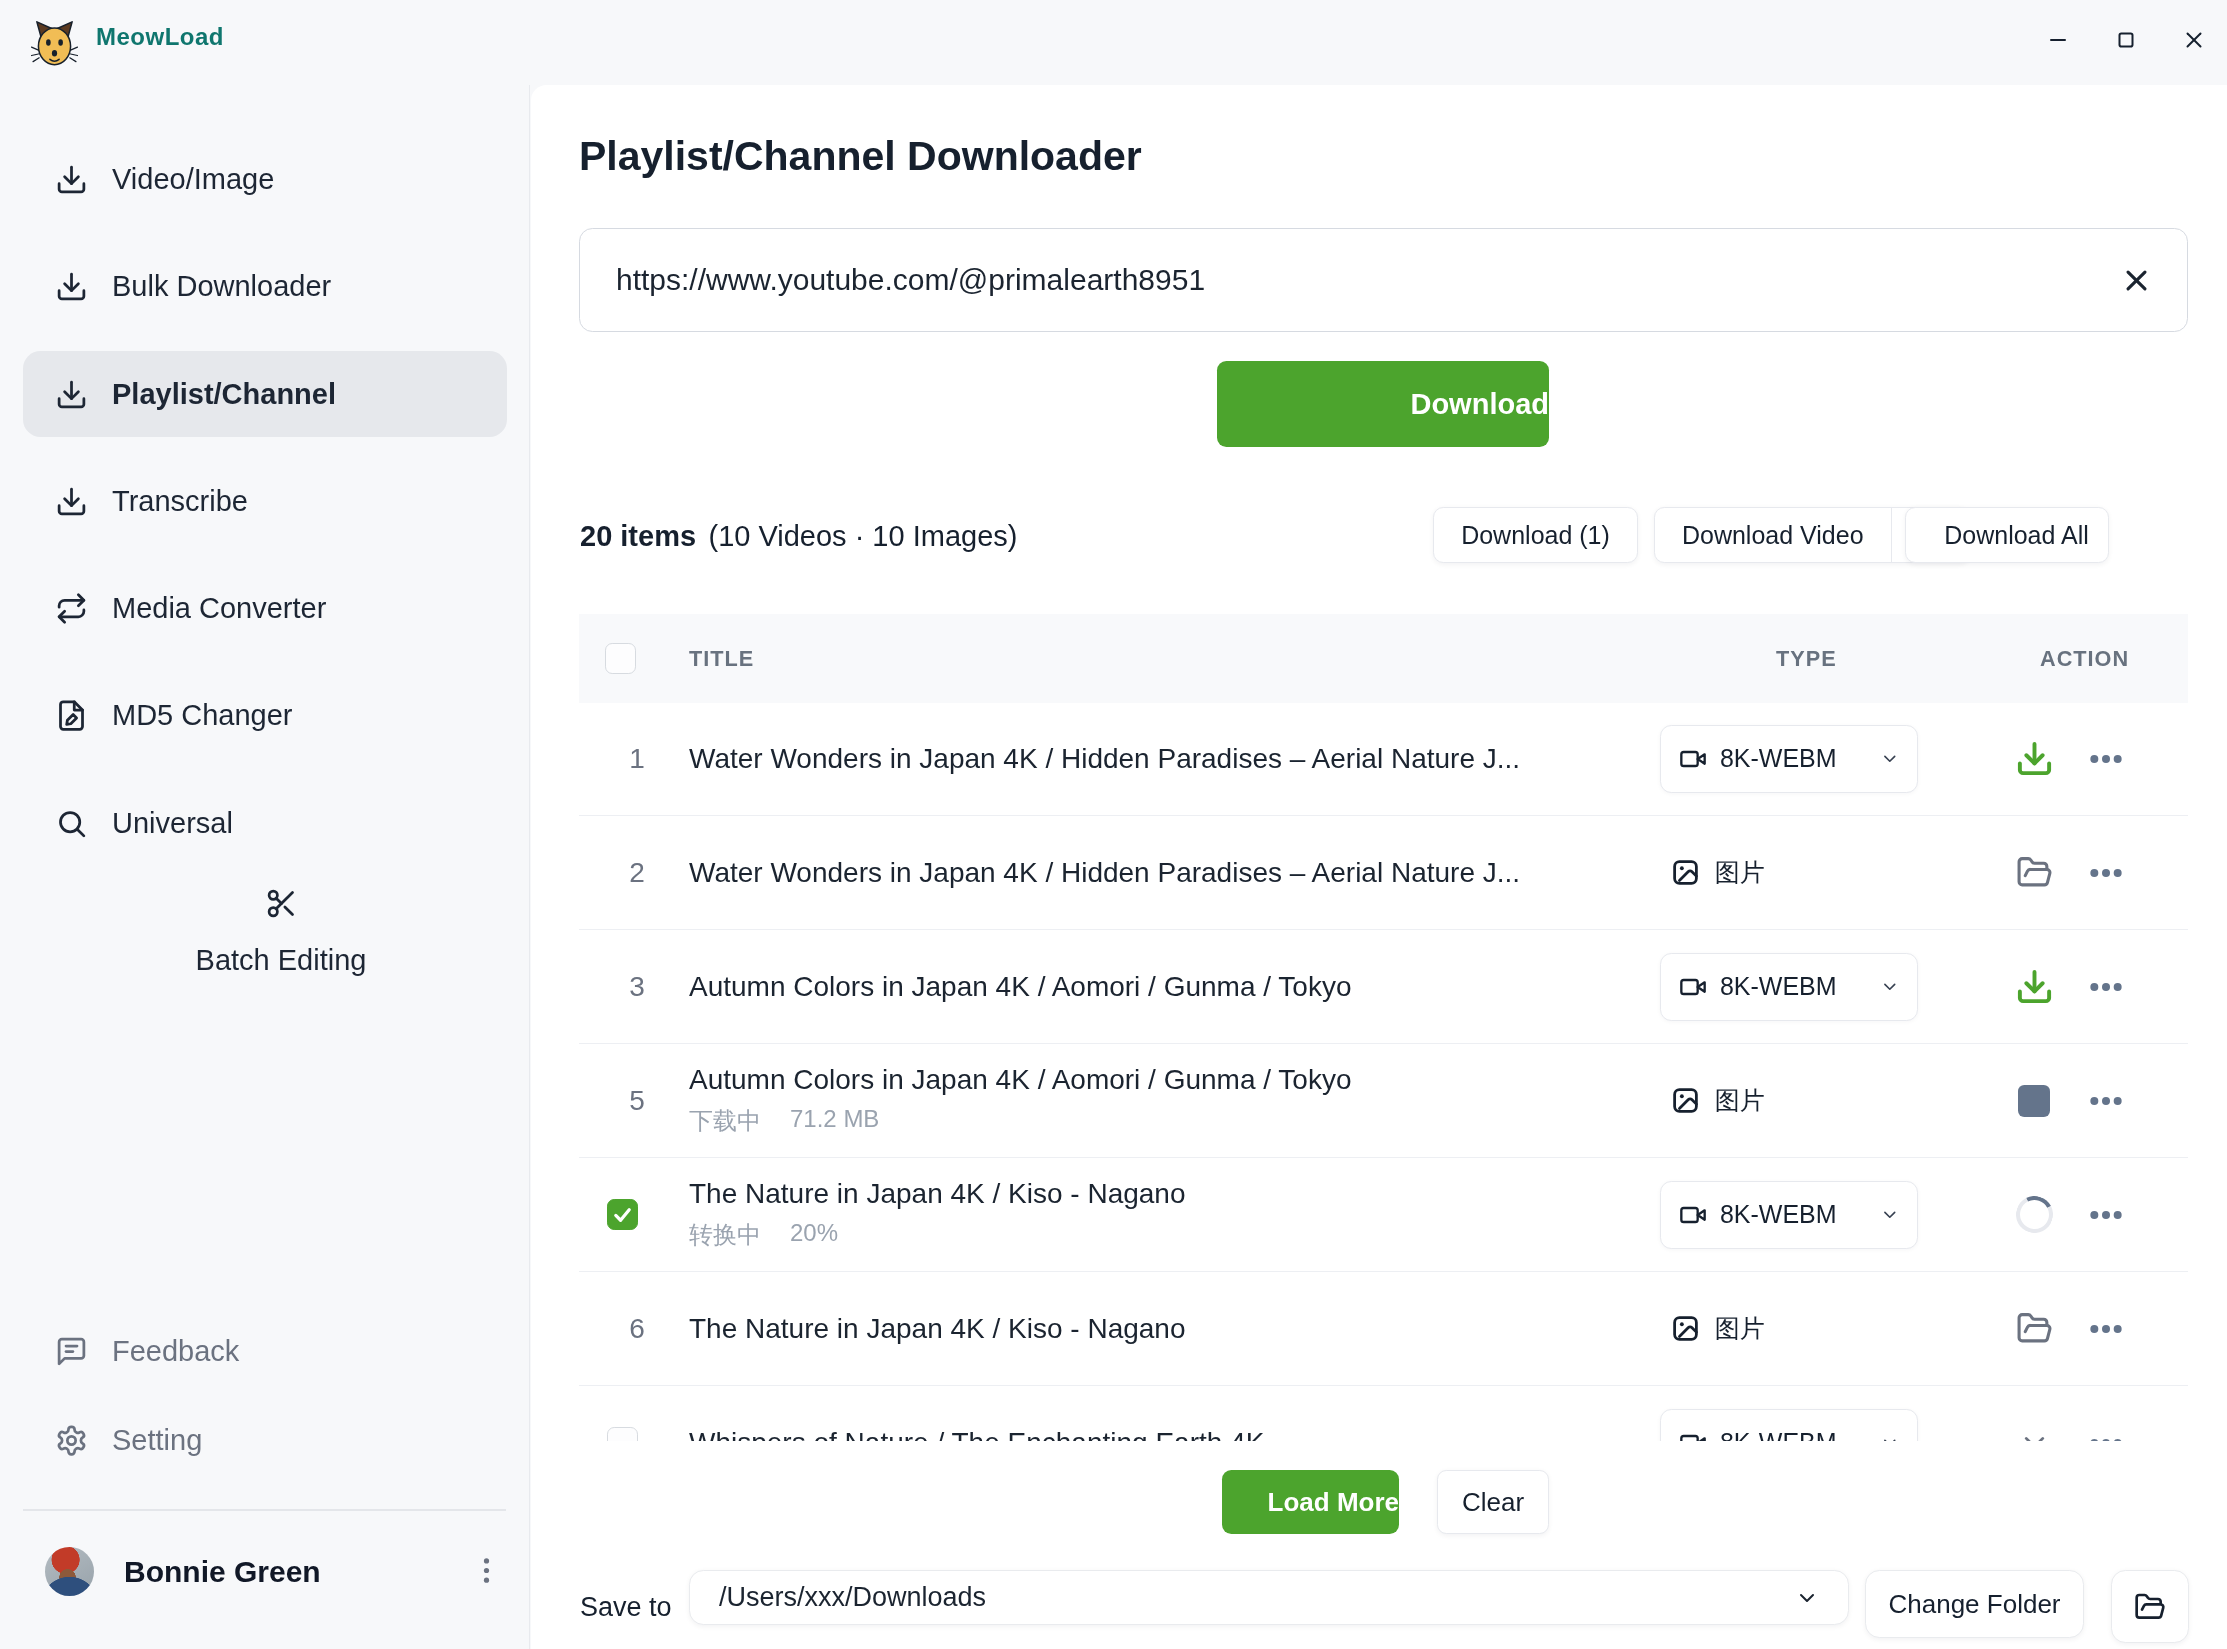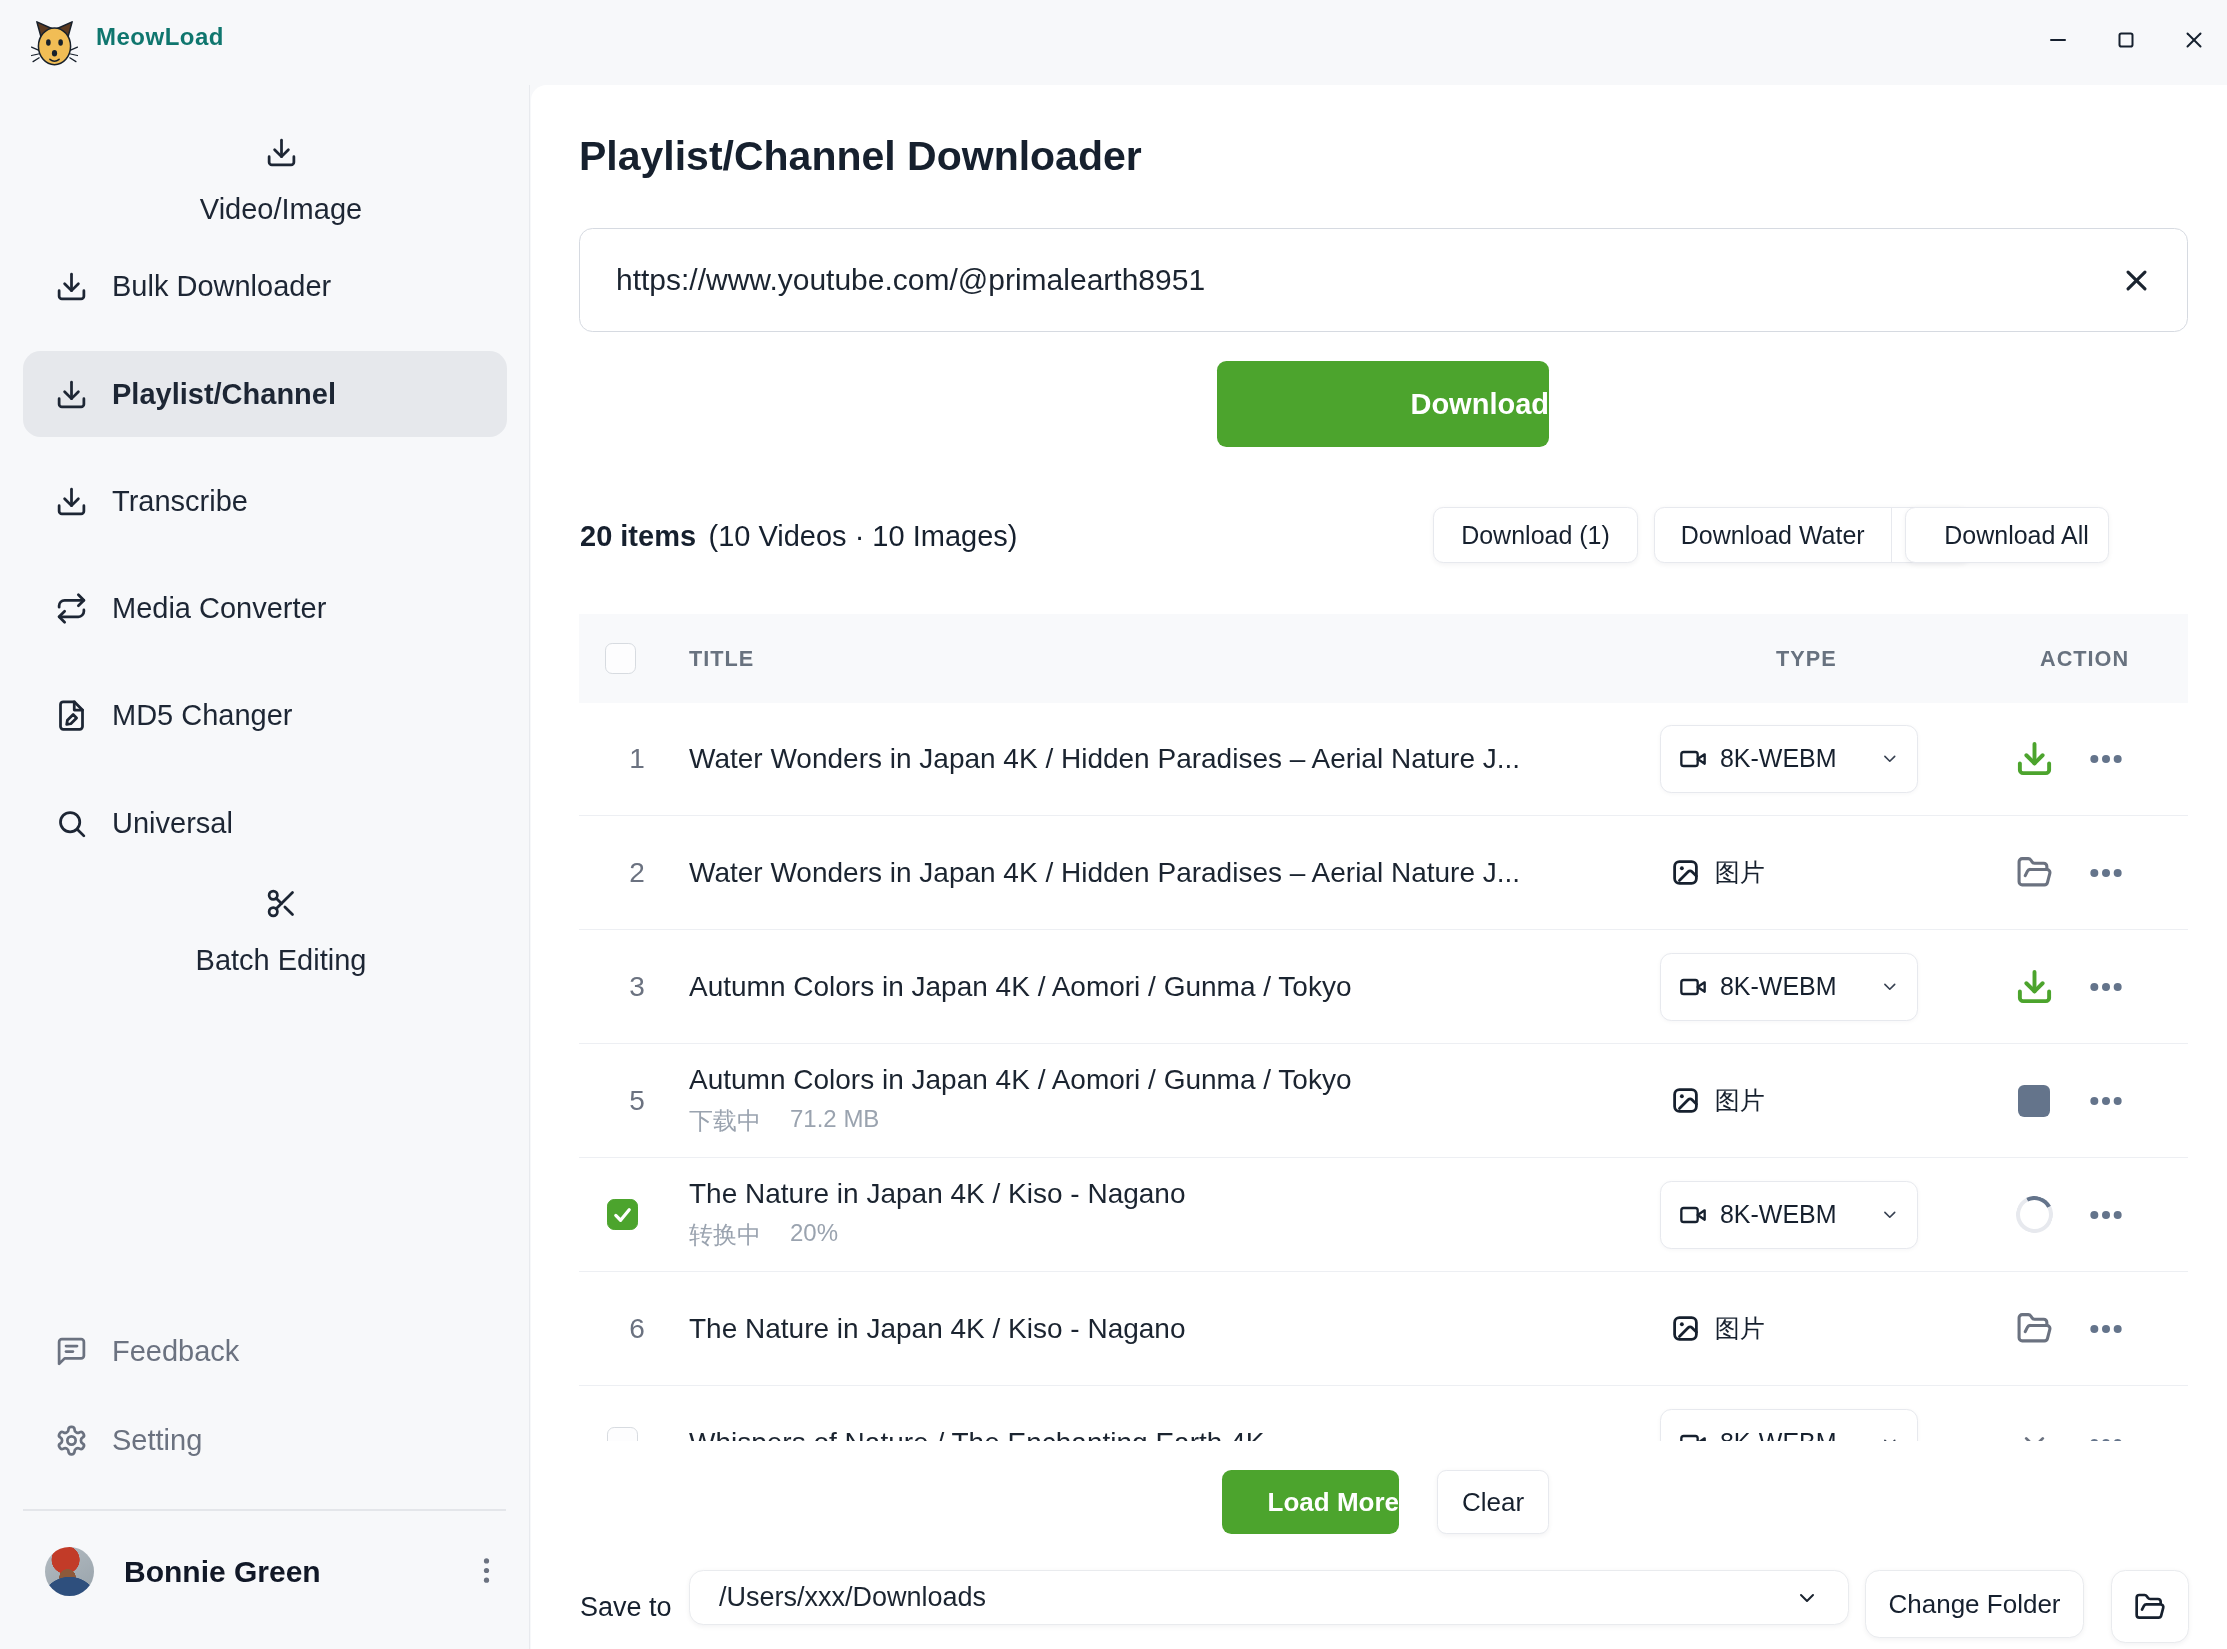--- a/index.html
+++ b/index.html
@@ -203,21 +203,21 @@
       <span class="avatar"></span>
       <span class="user-name">Bonnie Green</span>
       <span class="icn kebab">
         <svg viewBox="0 0 24 24">
             <circle cx="12" cy="5" r="1.9" fill="currentColor" stroke="none"></circle>
             <circle cx="12" cy="12" r="1.9" fill="currentColor" stroke="none"></circle>
             <circle cx="12" cy="19" r="1.9" fill="currentColor" stroke="none"></circle>
           </svg>
       </span>
     </div>
-  <div class="nav-item" style="top: 51px; flex-direction: column;">
+  <div class="nav-item" style="top: 51px;">
         <span class="icn ">
           <svg viewBox="0 0 24 24">
             <path d="M21 15v4a2 2 0 0 1-2 2H5a2 2 0 0 1-2-2v-4"></path>
             <polyline points="7 10 12 15 17 10"></polyline>
             <line x1="12" y1="3" x2="12" y2="15"></line>
           </svg>
         </span>
         <span class="lbl">Video/Image</span>
       </div>
       <div class="nav-item" style="top: 158px;">
@@ -330,21 +330,21 @@
 
     <div class="summary">
       <span class="cnt">20 items</span>
       <span class="bd">(10 Videos · 10 Images)</span>
     </div>
 
     <button class="tb-btn tb-b1">
       <span>Download (1)</span>
     </button>
     <div class="tb-btn tb-b2">
-      <span class="seg">Download Water</span>
+      <span class="seg">Download Video</span>
       <span class="divv"></span>
       <span class="seg chev-seg">
         <span class="icn">
             <svg viewBox="0 0 24 24">
               <polyline points="6 9 12 15 18 9"></polyline>
             </svg>
           </span>
       </span>
     </div>
     <button class="tb-btn tb-b3">

